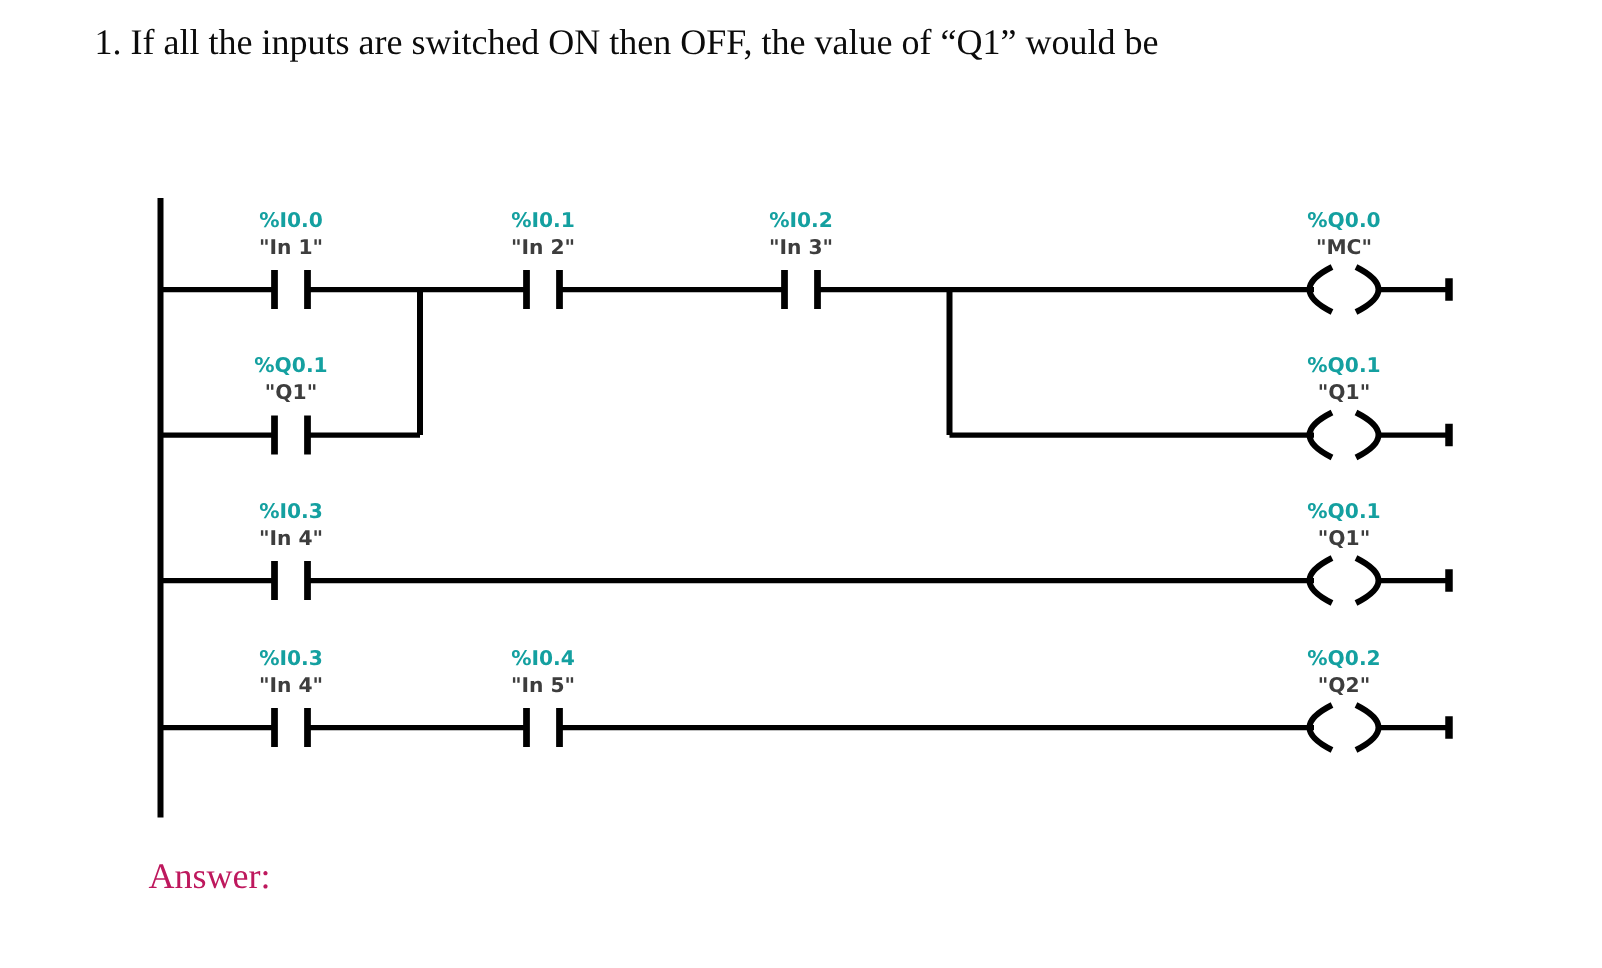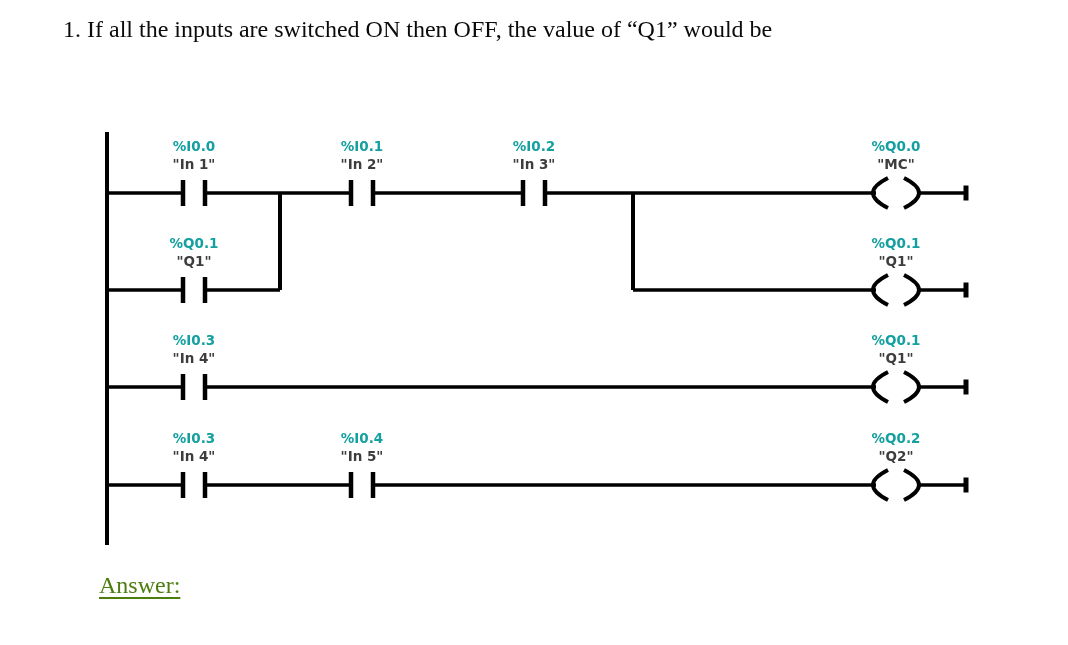--- a/index.html
+++ b/index.html
@@ -30,22 +30,21 @@
     top: 71px;
     font-size: 24px;
     color: #0b0b0b;
     white-space: nowrap;
   }
   .answer-label {
     position: absolute;
     left: 99px;
     top: 572px;
     font-size: 24px;
-    color: #4d7c0f;
-    text-decoration: underline;
+    color: #be185d;
     text-underline-offset: 4px;
     white-space: nowrap;
   }
   svg.ladder {
     position: absolute;
     left: 0;
     top: 0;
   }
   .w  { stroke: #000000; stroke-width: 3.5; }
   .w4 { stroke: #000000; stroke-width: 4; }

